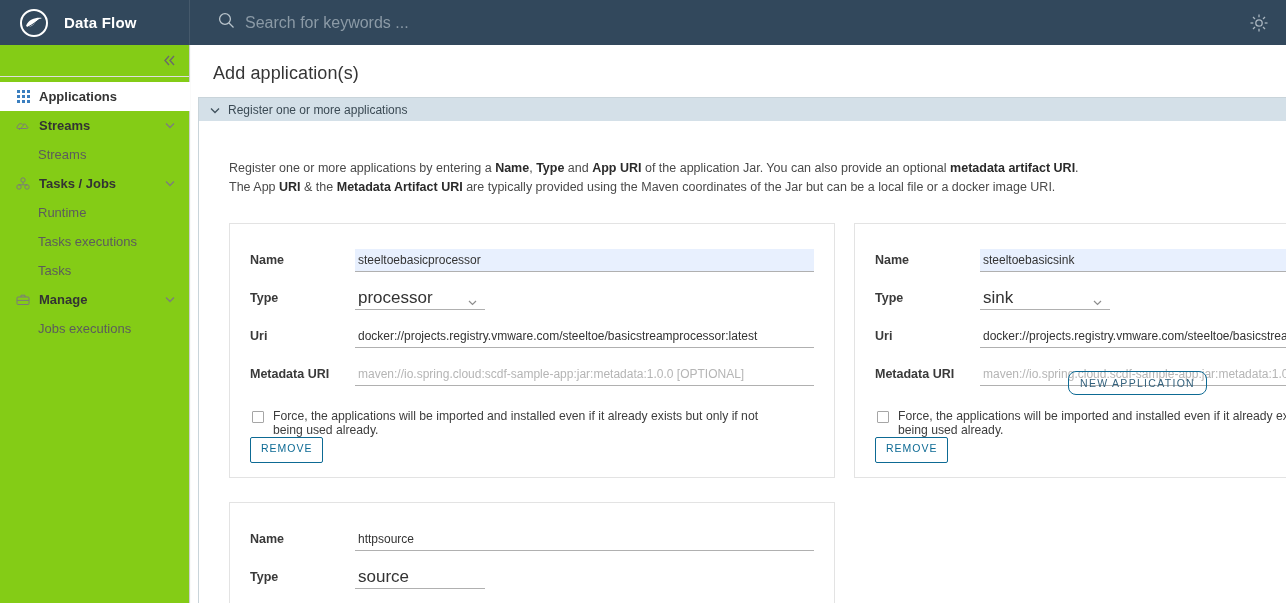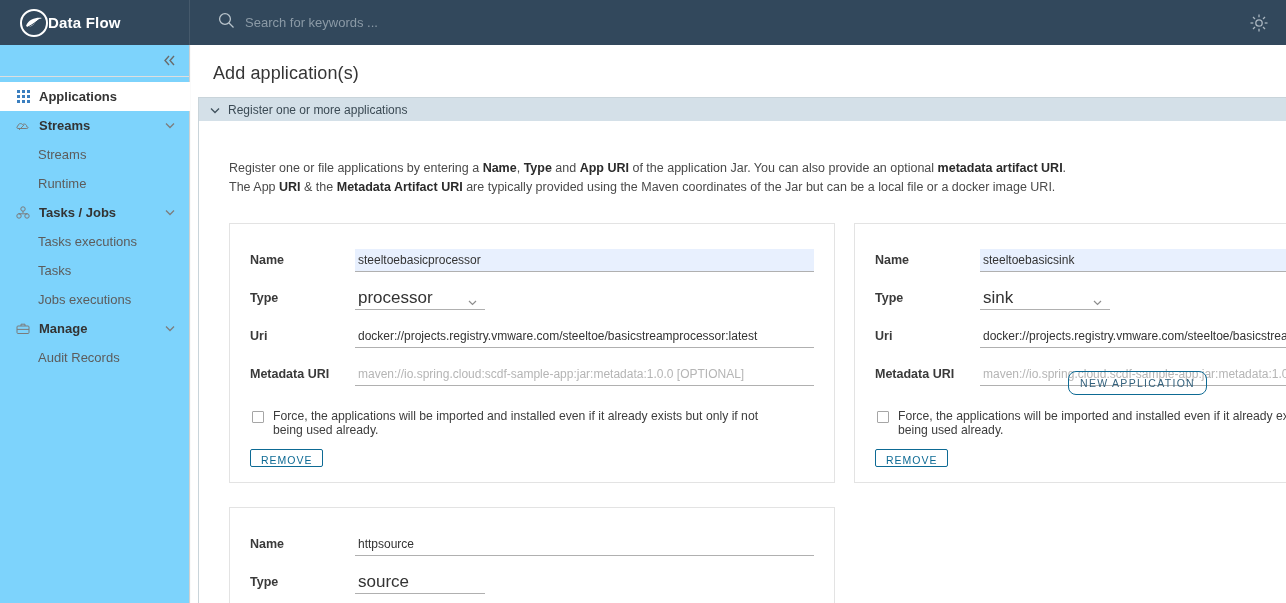--- a/index.html
+++ b/index.html
@@ -12,57 +12,57 @@
 
   
   .header {
     position: absolute; top: 0; left: 0;
     width: 1286px; height: 45px;
     background: #32485c;
     display: flex; align-items: center;
   }
   .brand {
     width: 190px; height: 45px;
-    display: flex; align-items: center; gap: 0;
+    display: flex; align-items: center; gap: 16px;
     padding-left: 20px;
     border-right: 1px solid #45596b;
   }
   .logo-circle {
     width: 28px; height: 28px; border-radius: 50%;
     border: 2px solid #ffffff;
     display: flex; align-items: center; justify-content: center;
     flex: 0 0 auto;
   }
   .brand-title {
     color: #ffffff; font-size: 15px; font-weight: bold;
     letter-spacing: .2px; white-space: nowrap;
   }
   .search-wrap {
     display: flex; align-items: center; gap: 10px;
     margin-left: 28px; flex: 1 1 auto;
   }
   .search-input {
     background: transparent; border: none; outline: none;
-    color: #86efac; font-size: 13px;
+    color: #86efac; font-size: 16px;
     font-family: "Liberation Sans", sans-serif;
     width: 400px; padding: 0;
   }
   .search-input::placeholder { color: #8b9aa6; }
   .gear-btn {
     margin-left: auto; margin-right: 12px;
     width: 30px; height: 30px;
     display: flex; align-items: center; justify-content: center;
     cursor: pointer;
   }
 
   
   .sidebar {
     position: absolute; top: 45px; left: 0;
     width: 190px; height: 558px;
-    background: #7dd3fc;
+    background: #84cc16;
     border-right: 1px solid #d0d0d0;
   }
   .collapse-row {
     height: 32px; display: flex; align-items: center; justify-content: flex-end;
     padding-right: 12px; border-bottom: 1px solid #dedede;
   }
   .collapse-btn { cursor: pointer; display: flex; align-items: center; color: #6a6a6a; }
   .nav { padding-top: 5px; }
   .nav-item {
     display: flex; align-items: center;
@@ -158,27 +158,27 @@
   }
   .cbx {
     width: 12px; height: 12px; flex: 0 0 12px;
     border: 1px solid #a6a6a6; background: #fff;
     margin-top: 2px; cursor: pointer; border-radius: 1px;
   }
   .force-text {
     font-size: 12.2px; color: #3d3d3d; line-height: 14px; max-width: 490px;
   }
   .btn-outline {
-    margin-top: 12px;
+    margin-top: 0;
     display: inline-block;
     border: 1px solid #0d6a94;
     color: #0d6a94; background: transparent;
     font-size: 10.5px; letter-spacing: 1px;
     font-family: "Liberation Sans", sans-serif;
-    padding: 4px 9px 0 10px;
+    padding: 4px 9px 8px 10px;
     cursor: pointer; border-radius: 2px;
   }
   .new-app-wrap {
     position: absolute;
     left: 877px; top: 326px;
   }
   .btn-newapp {
     border: 1px solid #0d6a94;
     color: #33617c; background: transparent;
     font-size: 10.5px; letter-spacing: 1.3px;
@@ -264,89 +264,86 @@
         <span>Streams</span>
         <span class="nav-caret">
           <svg width="10" height="7" viewBox="0 0 10 7">
             <polyline points="1,1.5 5,5.5 9,1.5" stroke="#7d7d7d" stroke-width="1.3" fill="none"></polyline>
           </svg>
         </span>
       </div>
       <div class="nav-item sub">
         <span>Streams</span>
       </div>
-      <div class="nav-item sub">
-        <span>Runtime</span>
-      </div>
       <div class="nav-item top">
         <span class="nav-icon">
           <svg width="14" height="13" viewBox="0 0 14 13">
             <circle cx="7" cy="3" r="2.2" stroke="#7b7b7b" stroke-width="1" fill="none"></circle>
             <circle cx="3" cy="10" r="2.2" stroke="#7b7b7b" stroke-width="1" fill="none"></circle>
             <circle cx="11" cy="10" r="2.2" stroke="#7b7b7b" stroke-width="1" fill="none"></circle>
             <line x1="7" y1="5.2" x2="7" y2="7" stroke="#7b7b7b" stroke-width="1"></line>
             <line x1="3" y1="7.8" x2="11" y2="7.8" stroke="#7b7b7b" stroke-width="1"></line>
             <line x1="3" y1="7" x2="3" y2="7.9" stroke="#7b7b7b" stroke-width="1"></line>
             <line x1="11" y1="7" x2="11" y2="7.9" stroke="#7b7b7b" stroke-width="1"></line>
           </svg>
         </span>
         <span>Tasks / Jobs</span>
         <span class="nav-caret">
           <svg width="10" height="7" viewBox="0 0 10 7">
             <polyline points="1,1.5 5,5.5 9,1.5" stroke="#7d7d7d" stroke-width="1.3" fill="none"></polyline>
           </svg>
         </span>
       </div>
       <div class="nav-item sub">
+        <span>Runtime</span>
+      </div>
+      <div class="nav-item sub">
         <span>Tasks executions</span>
       </div>
       <div class="nav-item sub">
         <span>Tasks</span>
-      </div>
-      <div class="nav-item sub">
-        <span>Jobs executions</span>
       </div>
       <div class="nav-item top">
         <span class="nav-icon">
           <svg width="14" height="13" viewBox="0 0 14 13">
             <rect x="1" y="4" width="12" height="7.5" rx="1" stroke="#7b7b7b" stroke-width="1" fill="none"></rect>
             <path d="M5 4 L5 2.2 L9 2.2 L9 4" stroke="#7b7b7b" stroke-width="1" fill="none"></path>
             <line x1="1" y1="7.4" x2="13" y2="7.4" stroke="#7b7b7b" stroke-width="1"></line>
           </svg>
         </span>
         <span>Manage</span>
         <span class="nav-caret">
           <svg width="10" height="7" viewBox="0 0 10 7">
             <polyline points="1,1.5 5,5.5 9,1.5" stroke="#7d7d7d" stroke-width="1.3" fill="none"></polyline>
           </svg>
         </span>
       </div>
       <div class="nav-item sub">
-        <span>Audit Records</span>
+        <span>Jobs executions</span>
       </div>
     </div>
 </div>
 
 <div class="main">
   <div class="page-title">Add application(s)</div>
 
   <div class="panel">
     <div class="panel-head">
       <span>
         <svg width="10" height="7" viewBox="0 0 10 7">
             <polyline points="1,1.5 5,5.5 9,1.5" stroke="#41525e" stroke-width="1.3" fill="none"></polyline>
           </svg>
       </span>
       <span>Register one or more applications</span>
     </div>
 
     <div class="panel-body">
       <div class="desc">
         <div>
-          <span>Register one or file applications by entering a </span><b>Name</b><span>, </span><b>Type</b><span> and </span><b>App URI</b><span> of the application Jar. You can also provide an optional </span><b>metadata artifact URI</b><span>.</span>
+          <span>Register one or more applications by entering a </span><b>Name</b><span>, </span><b>Type</b><span> and </span><b>App URI</b><span> of the application Jar. You can also provide an optional </span><b>metadata artifact URI</b><span>.</span>
         </div>
         <div>
           <span>The App </span><b>URI</b><span> &amp; the </span><b>Metadata Artifact URI</b><span> are typically provided using the Maven coordinates of the Jar but can be a local file or a docker image URI.</span>
         </div>
       </div>
 
       <div class="cards" id="cards">
           <div class="card-row">
             <div class="card"><div class="field-row">
                 <span class="field-label">Name</span>

